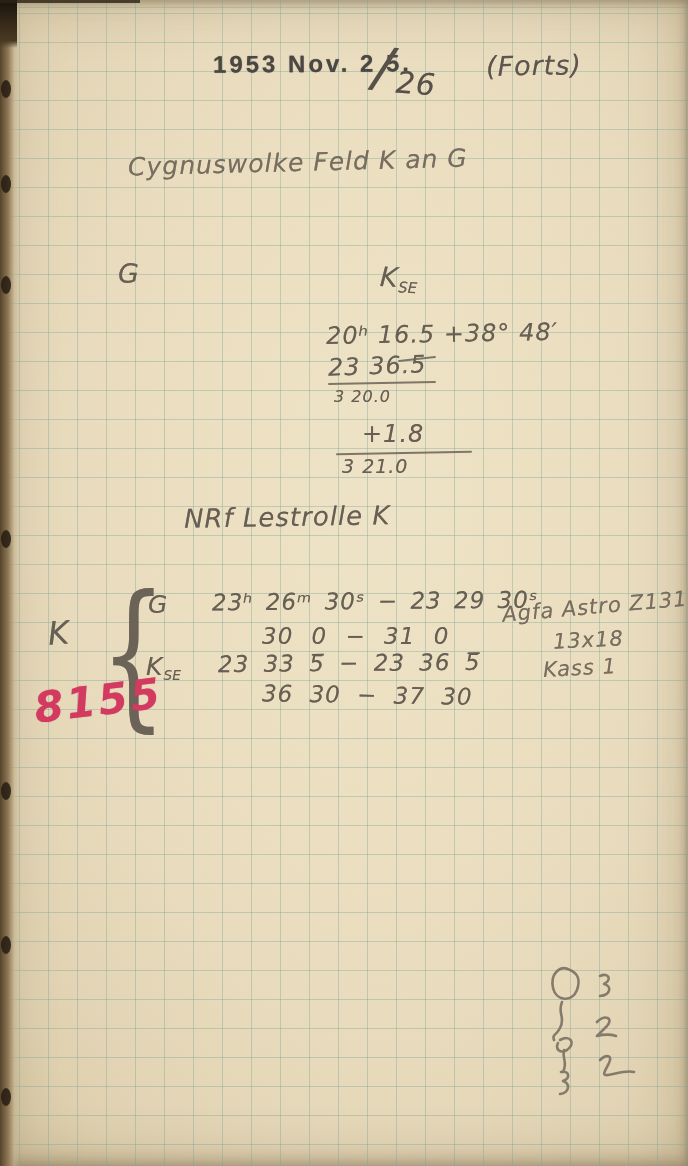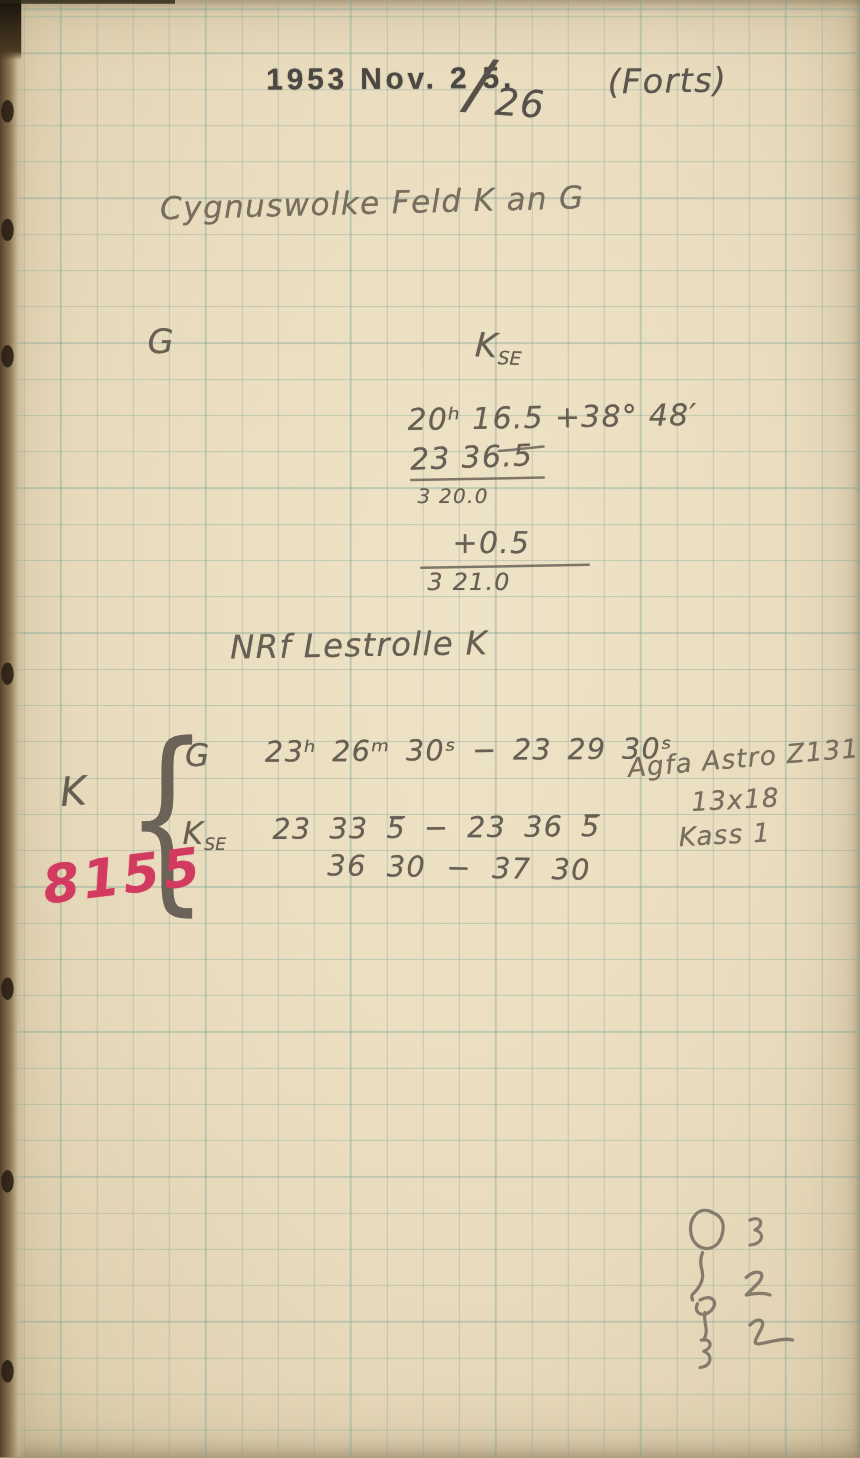--- a/index.html
+++ b/index.html
@@ -79,33 +79,34 @@
   <div class="hw hw-light" style="left:128px;top:148px;font-size:25px;transform:rotate(-1.5deg)">Cygnuswolke  Feld K an G</div>
 
   <div class="hw" style="left:118px;top:258px;font-size:27px">G</div>
   <div class="hw" style="left:380px;top:262px;font-size:27px;transform:rotate(3deg)"><span>K</span><span class="sub">SE</span></div>
 
   <div class="hw" style="left:326px;top:320px;font-size:24px;transform:rotate(-1deg)">20ʰ 16.5  +38° 48′</div>
   <div class="hw" style="left:328px;top:352px;font-size:24px;transform:rotate(-2deg)">23  36.5</div>
   <div class="stroke" style="left:398px;top:358px;width:38px;transform:rotate(-6deg)"></div>
   <div class="stroke" style="left:328px;top:382px;width:108px;transform:rotate(-1deg)"></div>
   <div class="hw" style="left:334px;top:387px;font-size:16px">3   20.0</div>
-  <div class="hw" style="left:362px;top:420px;font-size:24px">+0.5</div>
+  <div class="hw" style="left:362px;top:420px;font-size:24px">+1.8</div>
   <div class="stroke" style="left:336px;top:452px;width:136px;transform:rotate(-1deg)"></div>
   <div class="hw" style="left:342px;top:455px;font-size:19px">3   21.0</div>
 
   <div class="hw" style="left:184px;top:502px;font-size:26px;transform:rotate(-1deg)">NRf    Lestrolle K</div>
 
   <div class="brace" style="left:80px;top:556px;font-size:168px;transform:scale(.62,.95)">{</div>
   <div class="hw" style="left:48px;top:614px;font-size:32px;transform:rotate(-4deg)">K</div>
   <div class="hw red" style="left:34px;top:676px;font-size:42px;transform:rotate(-7deg);letter-spacing:3px">8155</div>
 
   <div class="hw" style="left:148px;top:590px;font-size:25px">G</div>
   <div class="hw" style="left:212px;top:588px;font-size:23px;word-spacing:4px;transform:rotate(-.5deg)">23ʰ 26ᵐ 30ˢ − 23  29 30ˢ</div>
 
+  <div class="hw" style="left:262px;top:623px;font-size:23px;word-spacing:10px">30  0   −    31   0</div>
 
   <div class="hw" style="left:146px;top:652px;font-size:25px"><span>K</span><span class="sub">SE</span></div>
   <div class="hw" style="left:218px;top:650px;font-size:23px;word-spacing:6px;transform:rotate(-.5deg)">23  33 5̅  − 23  36 5̅</div>
 
   <div class="hw" style="left:262px;top:682px;font-size:23px;word-spacing:8px;transform:rotate(1deg)">36 30   −    37  30</div>
 
   <div class="hw hw-light" style="left:502px;top:594px;font-size:21px;transform:rotate(-5deg)">Agfa Astro Z1317</div>
   <div class="hw hw-light" style="left:553px;top:628px;font-size:21px;transform:rotate(-3deg)">13x18</div>
   <div class="hw hw-light" style="left:543px;top:656px;font-size:21px;transform:rotate(-3deg)">Kass 1</div>
 

